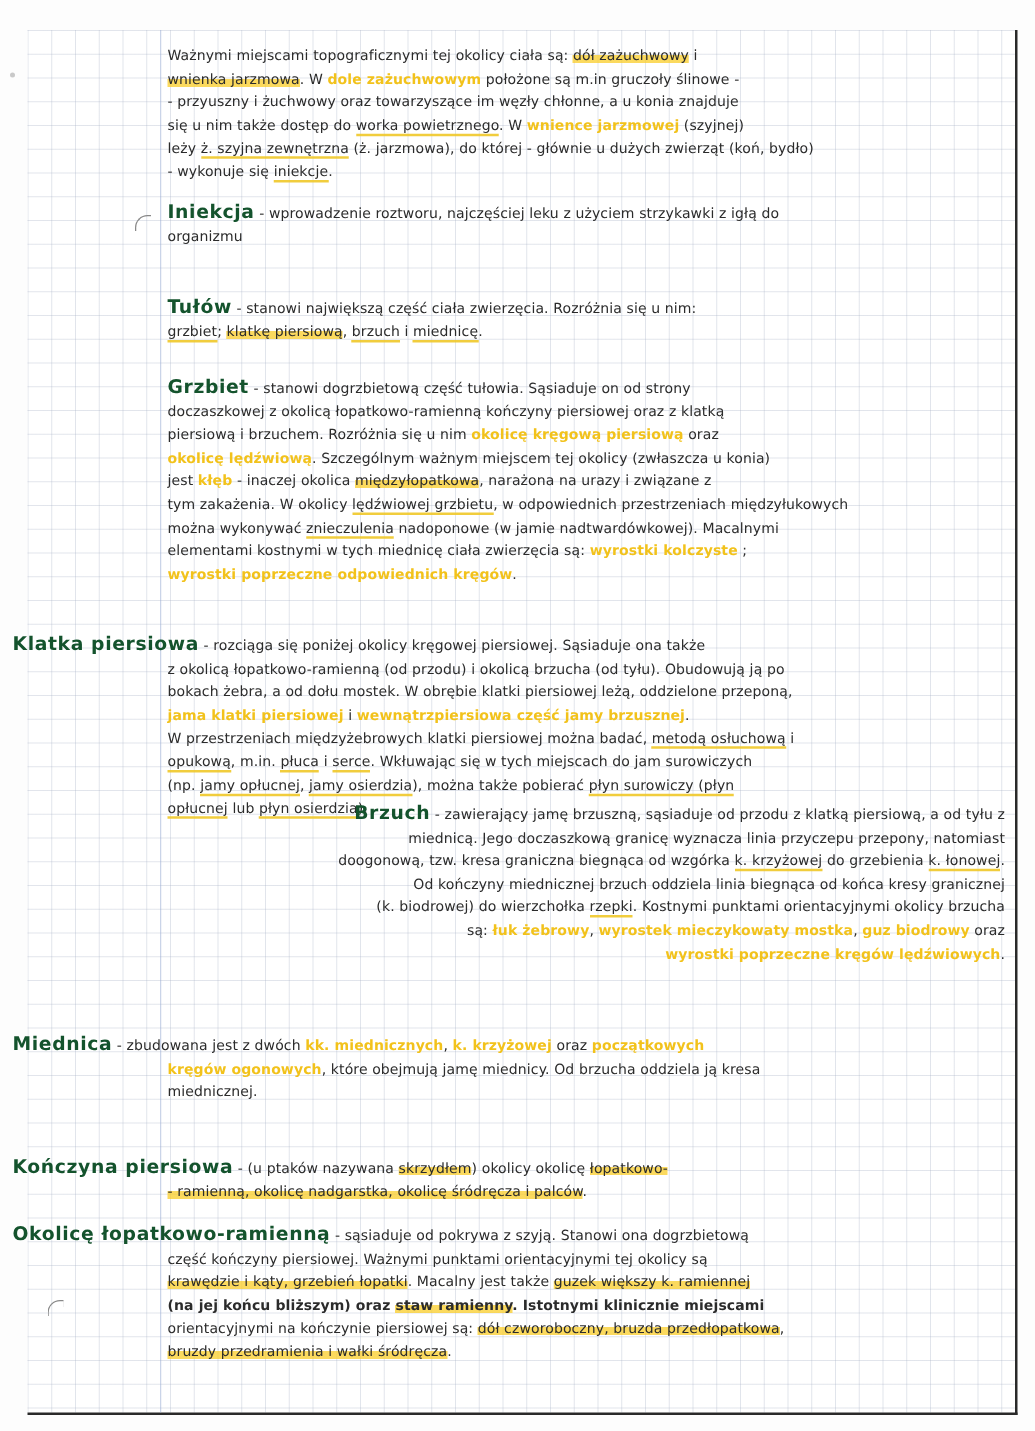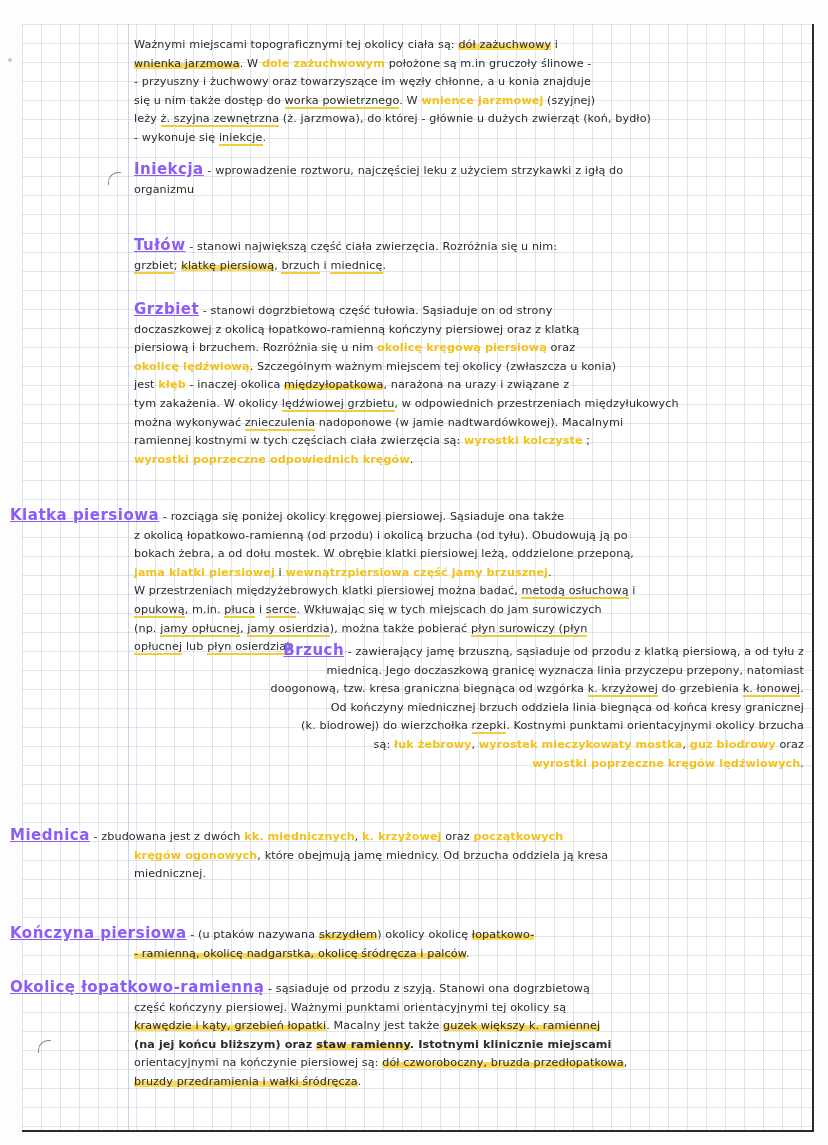--- a/index.html
+++ b/index.html
@@ -29,21 +29,21 @@
   .content { position: absolute; left: 0; top: 0; width: 828px; height: 1145px; }
   .para {
     position: absolute;
     font-family: "DejaVu Sans", sans-serif;
     font-size: 11.2px; line-height: 18.6px; color: #2b2b2b;
     letter-spacing: 0.1px;
   }
   .hl { background: linear-gradient(to bottom, transparent 45%, rgba(250,205,40,0.75) 45%, rgba(250,205,40,0.75) 95%, transparent 95%); text-align: center; }
   .ul { border-bottom: 2px solid rgba(240,200,40,0.9); }
   .y { color: #f2c21b; font-weight: bold; }
-  .head { color: #8b5cf6; font-weight: bold; font-size: 15px; letter-spacing: 0.5px; text-decoration: underline; }
+  .head { color: #14532d; font-weight: bold; font-size: 15px; letter-spacing: 0.5px; }
   .dot { position:absolute; width:4px; height:4px; border-radius:50%; background:#c9c9c9; }
   .hook { position:absolute; width:12px; height:12px; border-left:1.5px solid #888; border-top:1.5px solid #888; border-top-left-radius:10px; }
 </style>
 </head>
 <body>
 
 <div class="page">
   <div class="sheet"></div>
   <div class="margin-line"></div>
   <div class="dot" style="left:8px;top:58px;"></div>
@@ -71,21 +71,21 @@
       </div>
 
     <div class="para" style="left:134px;top:300px;width:670px;">
         <div><span class="head">Grzbiet</span><span> - stanowi dogrzbietową część tułowia. Sąsiaduje on od strony</span></div>
         <div><span>doczaszkowej z okolicą łopatkowo-ramienną kończyny piersiowej oraz z klatką</span></div>
         <div><span>piersiową i brzuchem. Rozróżnia się u nim </span><span class="y">okolicę kręgową piersiową</span><span> oraz</span></div>
         <div><span class="y">okolicę lędźwiową</span><span>. Szczególnym ważnym miejscem tej okolicy (zwłaszcza u konia)</span></div>
         <div><span>jest </span><span class="y">kłęb</span><span> - inaczej okolica </span><span class="hl">międzyłopatkowa</span><span>, narażona na urazy i związane z</span></div>
         <div><span>tym zakażenia. W okolicy </span><span class="ul">lędźwiowej grzbietu</span><span>, w odpowiednich przestrzeniach międzyłukowych</span></div>
         <div><span>można wykonywać </span><span class="ul">znieczulenia</span><span> nadoponowe (w jamie nadtwardówkowej). Macalnymi</span></div>
-        <div><span>ramiennej kostnymi w tych częściach ciała zwierzęcia są: </span><span class="y">wyrostki kolczyste</span><span> ;</span></div>
+        <div><span>elementami kostnymi w tych miednicę ciała zwierzęcia są: </span><span class="y">wyrostki kolczyste</span><span> ;</span></div>
         <div><span class="y">wyrostki poprzeczne odpowiednich kręgów</span><span>.</span></div>
       </div>
 
     <div class="para" style="left:10px;top:506px;width:800px;">
         <div><span class="head">Klatka piersiowa</span><span> - rozciąga się poniżej okolicy kręgowej piersiowej. Sąsiaduje ona także</span></div>
         <div style="padding-left: 124px;"><span>z okolicą łopatkowo-ramienną (od przodu) i okolicą brzucha (od tyłu). Obudowują ją po</span></div>
         <div style="padding-left: 124px;"><span>bokach żebra, a od dołu mostek. W obrębie klatki piersiowej leżą, oddzielone przeponą,</span></div>
         <div style="padding-left: 124px;"><span class="y">jama klatki piersiowej</span><span> i </span><span class="y">wewnątrzpiersiowa część jamy brzusznej</span><span>.</span></div>
         <div style="padding-left: 124px;"><span>W przestrzeniach międzyżebrowych klatki piersiowej można badać, </span><span class="ul">metodą osłuchową</span><span> i</span></div>
         <div style="padding-left: 124px;"><span class="ul">opukową</span><span>, m.in. </span><span class="ul">płuca</span><span> i </span><span class="ul">serce</span><span>. Wkłuwając się w tych miejscach do jam surowiczych</span></div>
@@ -108,21 +108,21 @@
         <div style="padding-left: 124px;"><span class="y">kręgów ogonowych</span><span>, które obejmują jamę miednicy. Od brzucha oddziela ją kresa</span></div>
         <div style="padding-left: 124px;"><span>miednicznej.</span></div>
       </div>
 
     <div class="para" style="left:10px;top:924px;width:800px;">
         <div><span class="head">Kończyna piersiowa</span><span> - (u ptaków nazywana </span><span class="hl">skrzydłem</span><span>) okolicy okolicę </span><span class="hl">łopatkowo-</span></div>
         <div style="padding-left: 124px;"><span class="hl">- ramienną, okolicę nadgarstka, okolicę śródręcza i palców</span><span>.</span></div>
       </div>
 
     <div class="para" style="left:10px;top:978px;width:800px;">
-        <div><span class="head">Okolicę łopatkowo-ramienną</span><span> - sąsiaduje od przodu z szyją. Stanowi ona dogrzbietową</span></div>
+        <div><span class="head">Okolicę łopatkowo-ramienną</span><span> - sąsiaduje od pokrywa z szyją. Stanowi ona dogrzbietową</span></div>
         <div style="padding-left: 124px;"><span>część kończyny piersiowej. Ważnymi punktami orientacyjnymi tej okolicy są</span></div>
         <div style="padding-left: 124px;"><span class="hl">krawędzie i kąty, grzebień łopatki</span><span>. Macalny jest także </span><span class="hl">guzek większy k. ramiennej</span></div>
         <div style="padding-left: 124px; font-weight: bold;"><span>(na jej końcu bliższym) oraz </span><span class="hl">staw ramienny</span><span>. Istotnymi klinicznie miejscami</span></div>
         <div style="padding-left: 124px;"><span>orientacyjnymi na kończynie piersiowej są: </span><span class="hl">dół czworoboczny, bruzda przedłopatkowa</span><span>,</span></div>
         <div style="padding-left: 124px;"><span class="hl">bruzdy przedramienia i wałki śródręcza</span><span>.</span></div>
       </div>
   </div>
 </div>
 
 </body></html>

